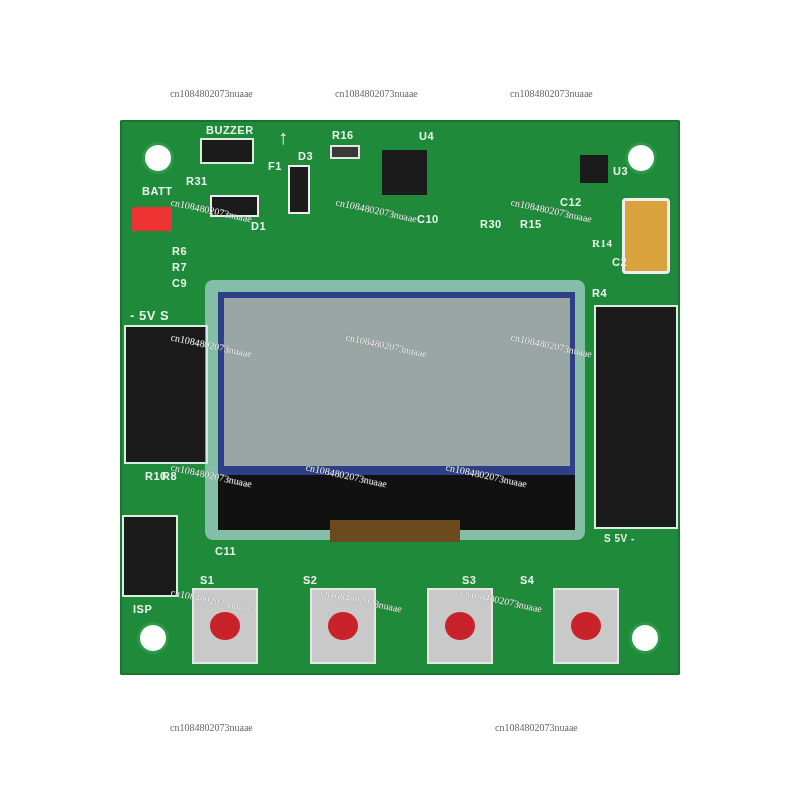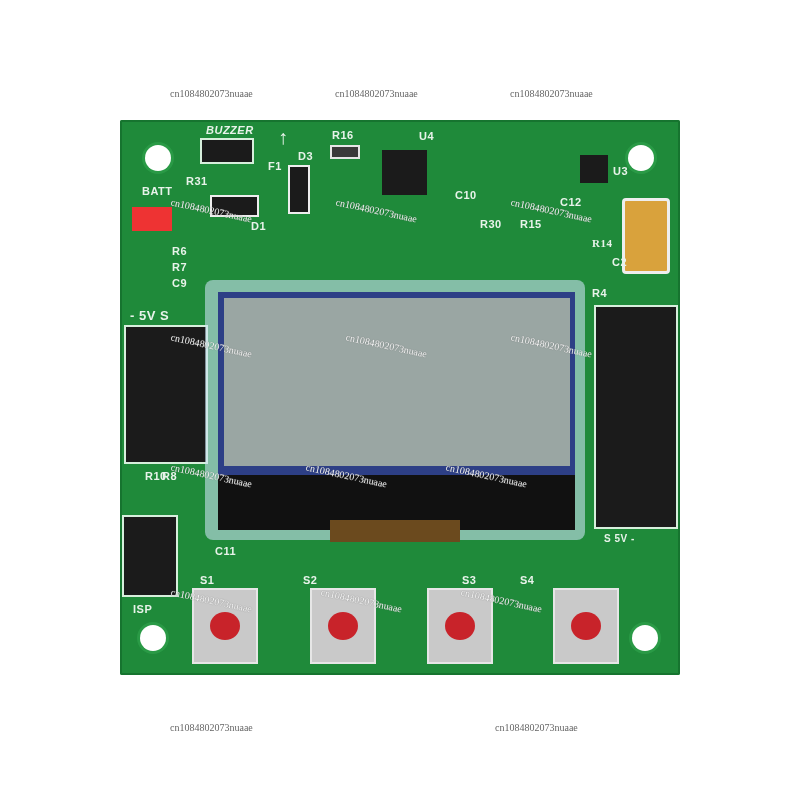--- a/index.html
+++ b/index.html
@@ -26,36 +26,36 @@
 </head>
 <body>
 
 <div class="pcb"></div>
 
 <div class="hole" style="left:145px;top:145px;"></div>
 <div class="hole" style="left:628px;top:145px;"></div>
 <div class="hole" style="left:140px;top:625px;"></div>
 <div class="hole" style="left:632px;top:625px;"></div>
 
-<div class="silk" style="left:206px;top:124px;font-style:italic;">BUZZER</div>
+<div class="silk" style="left:206px;top:124px;">BUZZER</div>
 <div class="header" style="left:200px;top:138px;width:50px;height:22px;"></div>
 <div class="silk" style="left:278px;top:126px;font-size:20px;">↑</div>
 <div class="silk" style="left:142px;top:185px;">BATT</div>
 <div class="led" style="left:132px;top:207px;width:40px;height:24px;"></div>
 <div class="silk" style="left:186px;top:175px;">R31</div>
 <div class="silk" style="left:268px;top:160px;">F1</div>
 <div class="silk" style="left:298px;top:150px;text-align:center;">D3</div>
 <div class="ic" style="left:288px;top:165px;width:18px;height:45px;border:2px solid #eee;"></div>
 <div class="silk" style="left:251px;top:220px;">D1</div>
 <div class="ic" style="left:210px;top:195px;width:45px;height:18px;border:2px solid #eee;"></div>
 <div class="silk" style="left:332px;top:129px;">R16</div>
 <div class="smd" style="left:330px;top:145px;width:26px;height:10px;"></div>
 <div class="silk" style="left:402px;top:130px;padding-left:17px;">U4</div>
 <div class="ic" style="left:382px;top:150px;width:45px;height:45px;"></div>
-<div class="silk" style="left:417px;top:189px;margin-left:38px;">C10</div>
+<div class="silk" style="left:417px;top:213px;">C10</div>
 <div class="silk" style="left:480px;top:218px;">R30</div>
 <div class="silk" style="left:520px;top:218px;">R15</div>
 <div class="silk" style="left:560px;top:196px;">C12</div>
 <div class="silk" style="left:592px;top:237px;font-family:Liberation Serif, serif;">R14</div>
 <div class="silk" style="left:613px;top:165px;">U3</div>
 <div class="ic" style="left:580px;top:155px;width:28px;height:28px;"></div>
 <div class="cap-tant"></div>
 <div class="silk" style="left:612px;top:256px;">C2</div>
 <div class="silk" style="left:592px;top:287px;">R4</div>
 <div class="silk" style="left:172px;top:245px;">R6</div>

